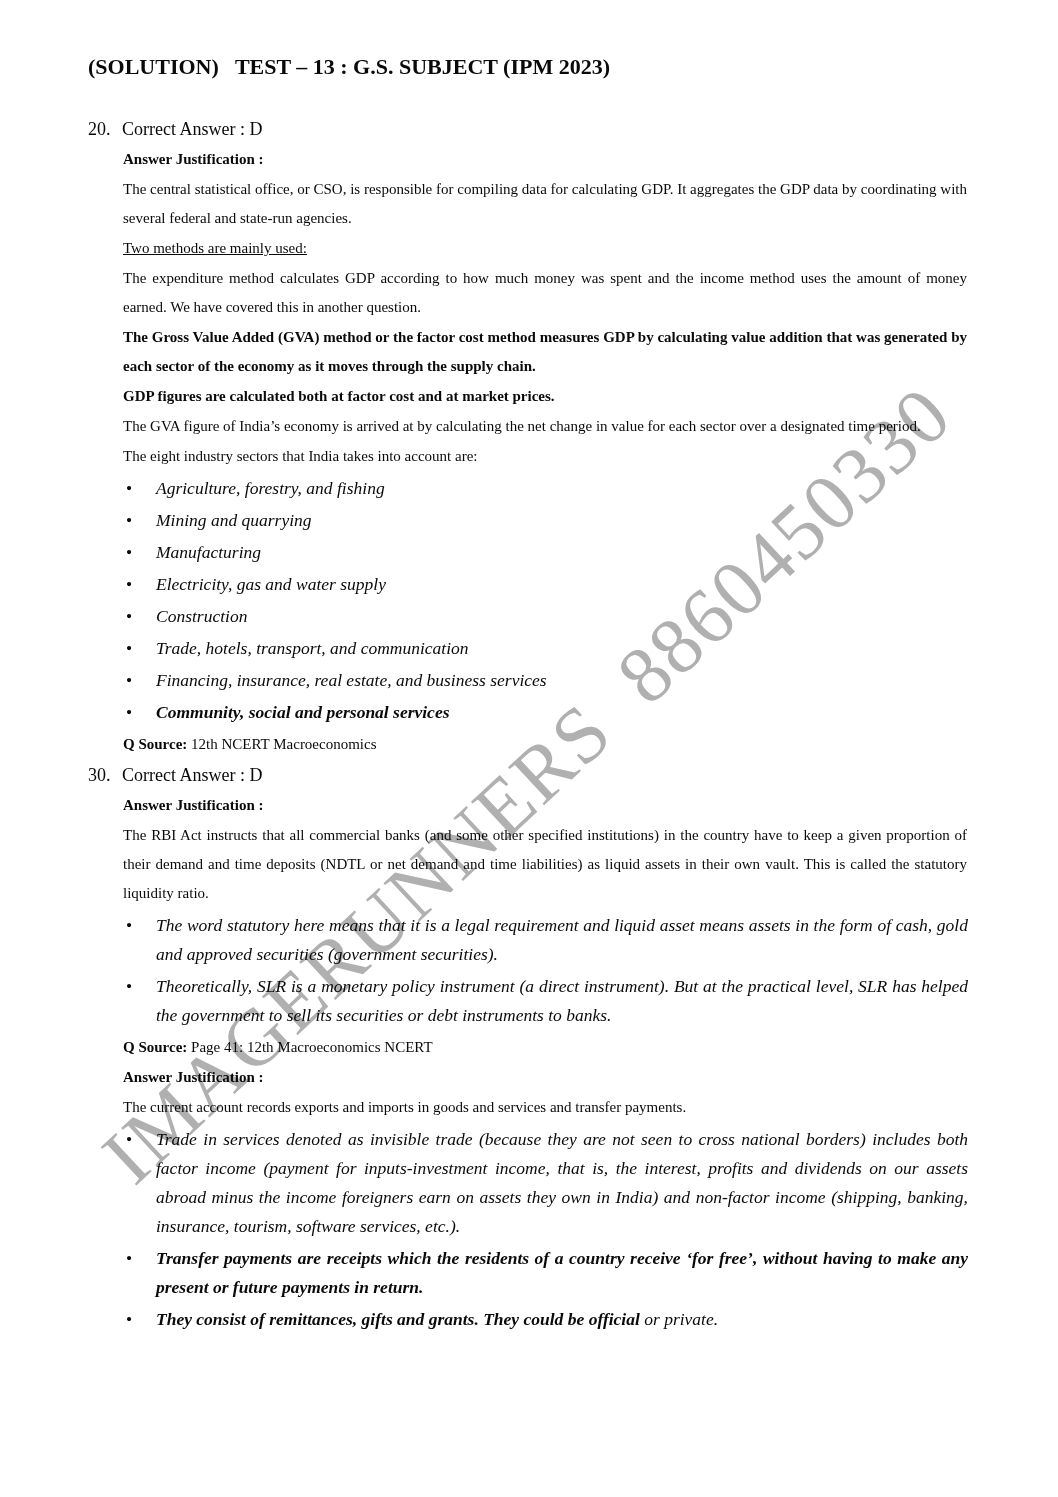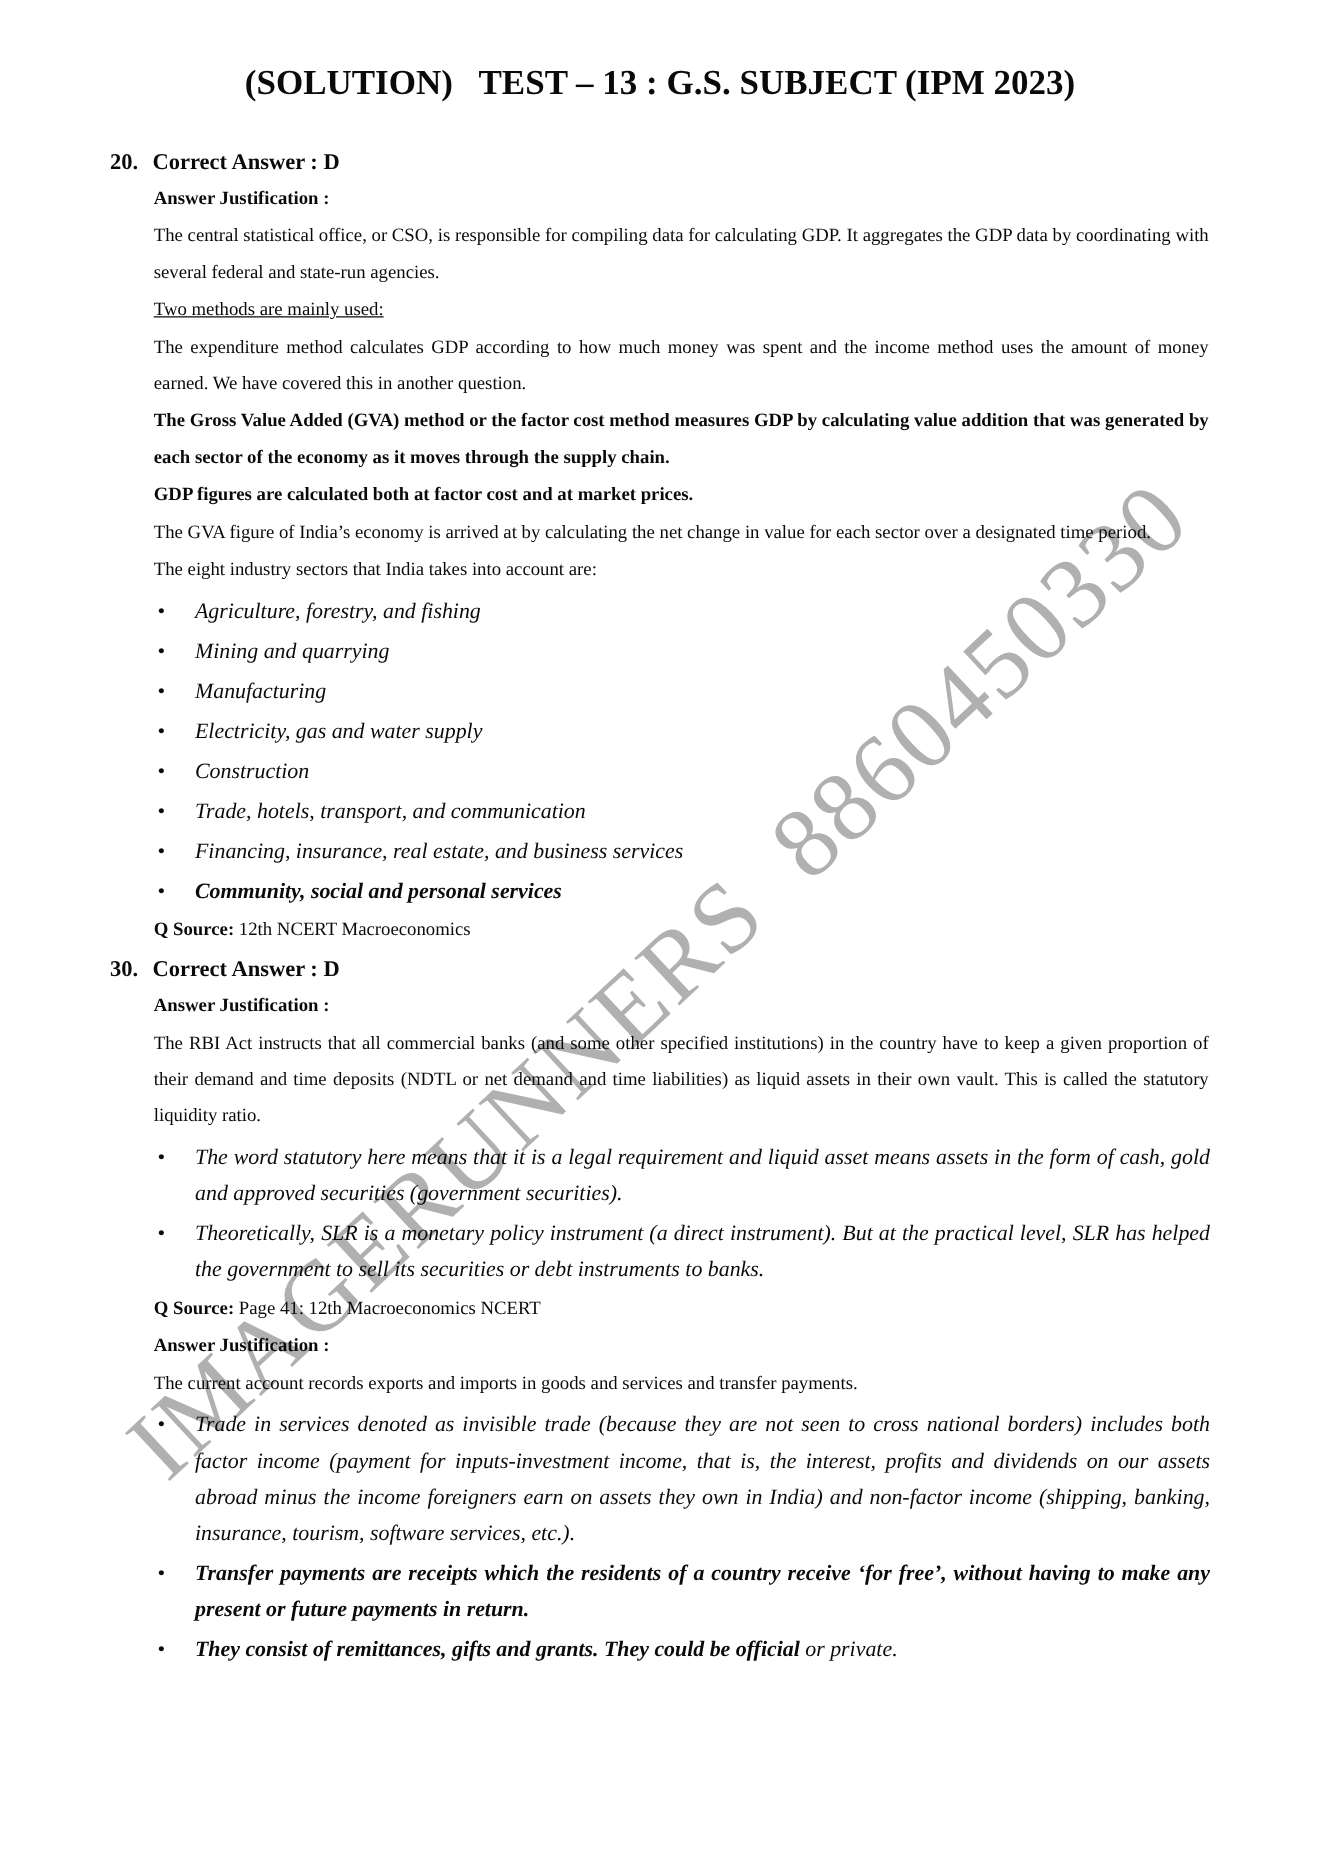--- a/index.html
+++ b/index.html
@@ -25,31 +25,30 @@
     z-index: 0;
     user-select: none;
   }
   .content {
     position: relative;
     z-index: 1;
     padding: 52px 90px 0 88px;
   }
   .title {
     margin: 0 0 33px 0;
-    font-size: 28px;
+    font-size: 22px;
     font-weight: bold;
     line-height: 30px;
-    text-align: center;
     white-space: pre-wrap;
   }
   .question { margin: 0; }
   .q-head {
     display: flex;
     font-size: 18px;
-    font-weight: bold;
+    font-weight: normal;
     line-height: 29px;
     margin-top: 2px;
   }
   .q-num { flex: none; width: 34px; }
   .q-body { padding-left: 34px; }
   .q-body p {
     margin: 1px;
     font-size: 15px;
     line-height: 29px;
     text-align: justify;

